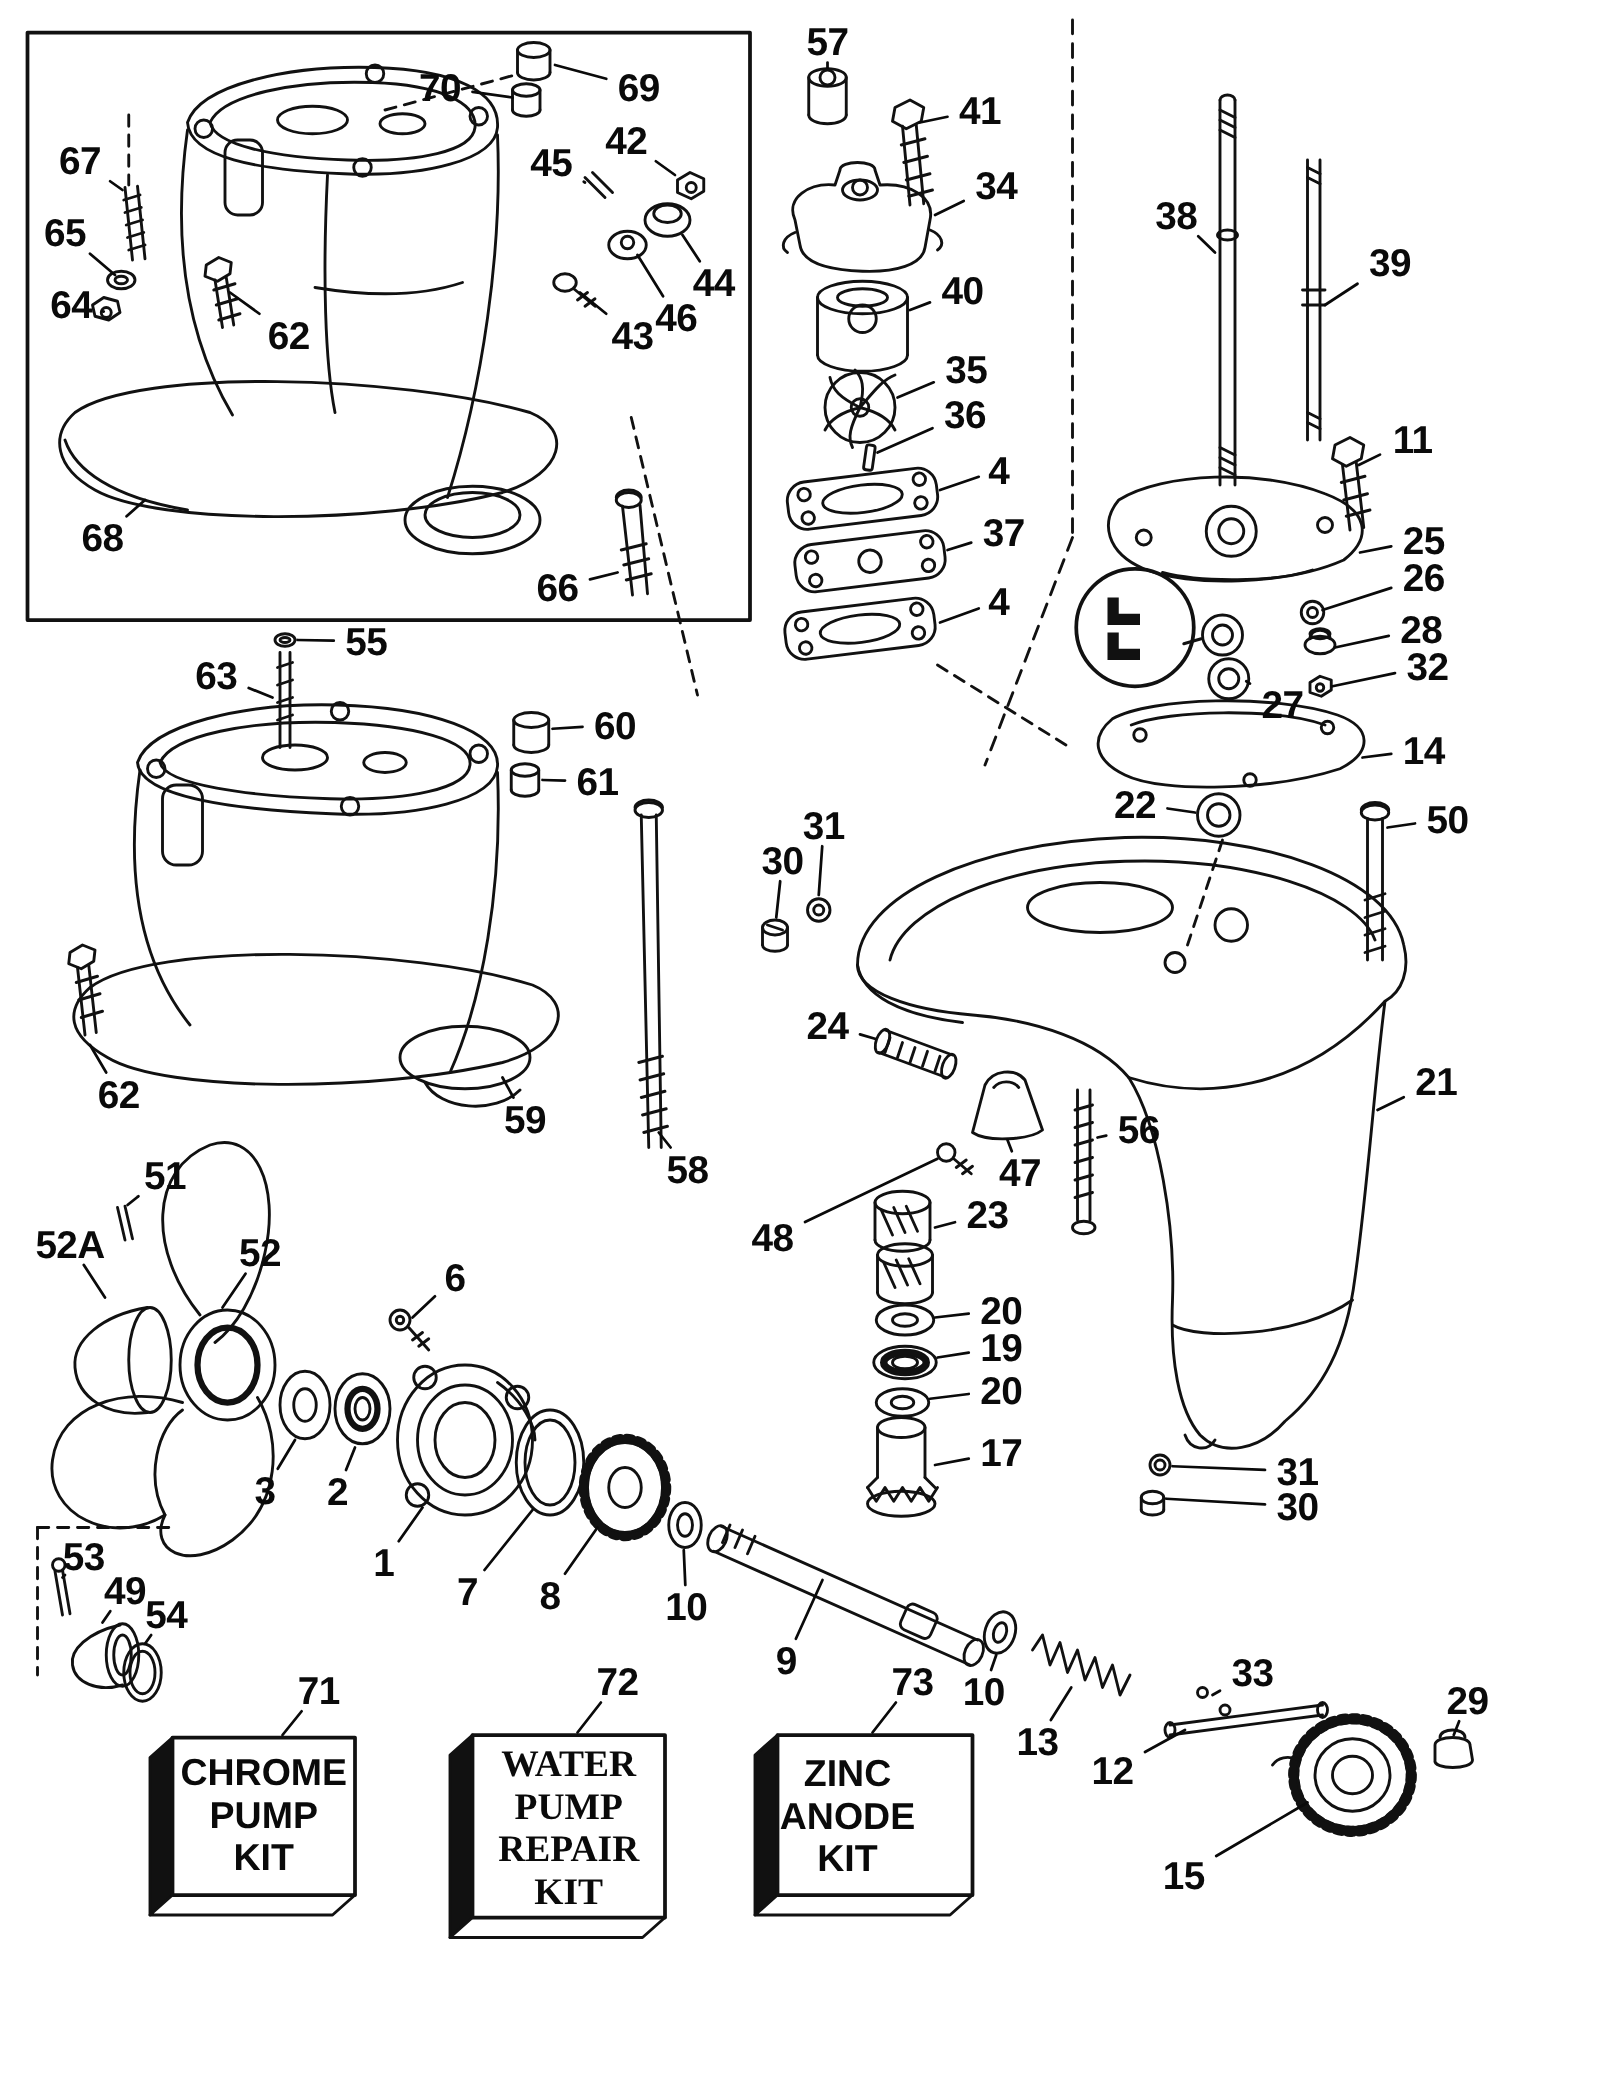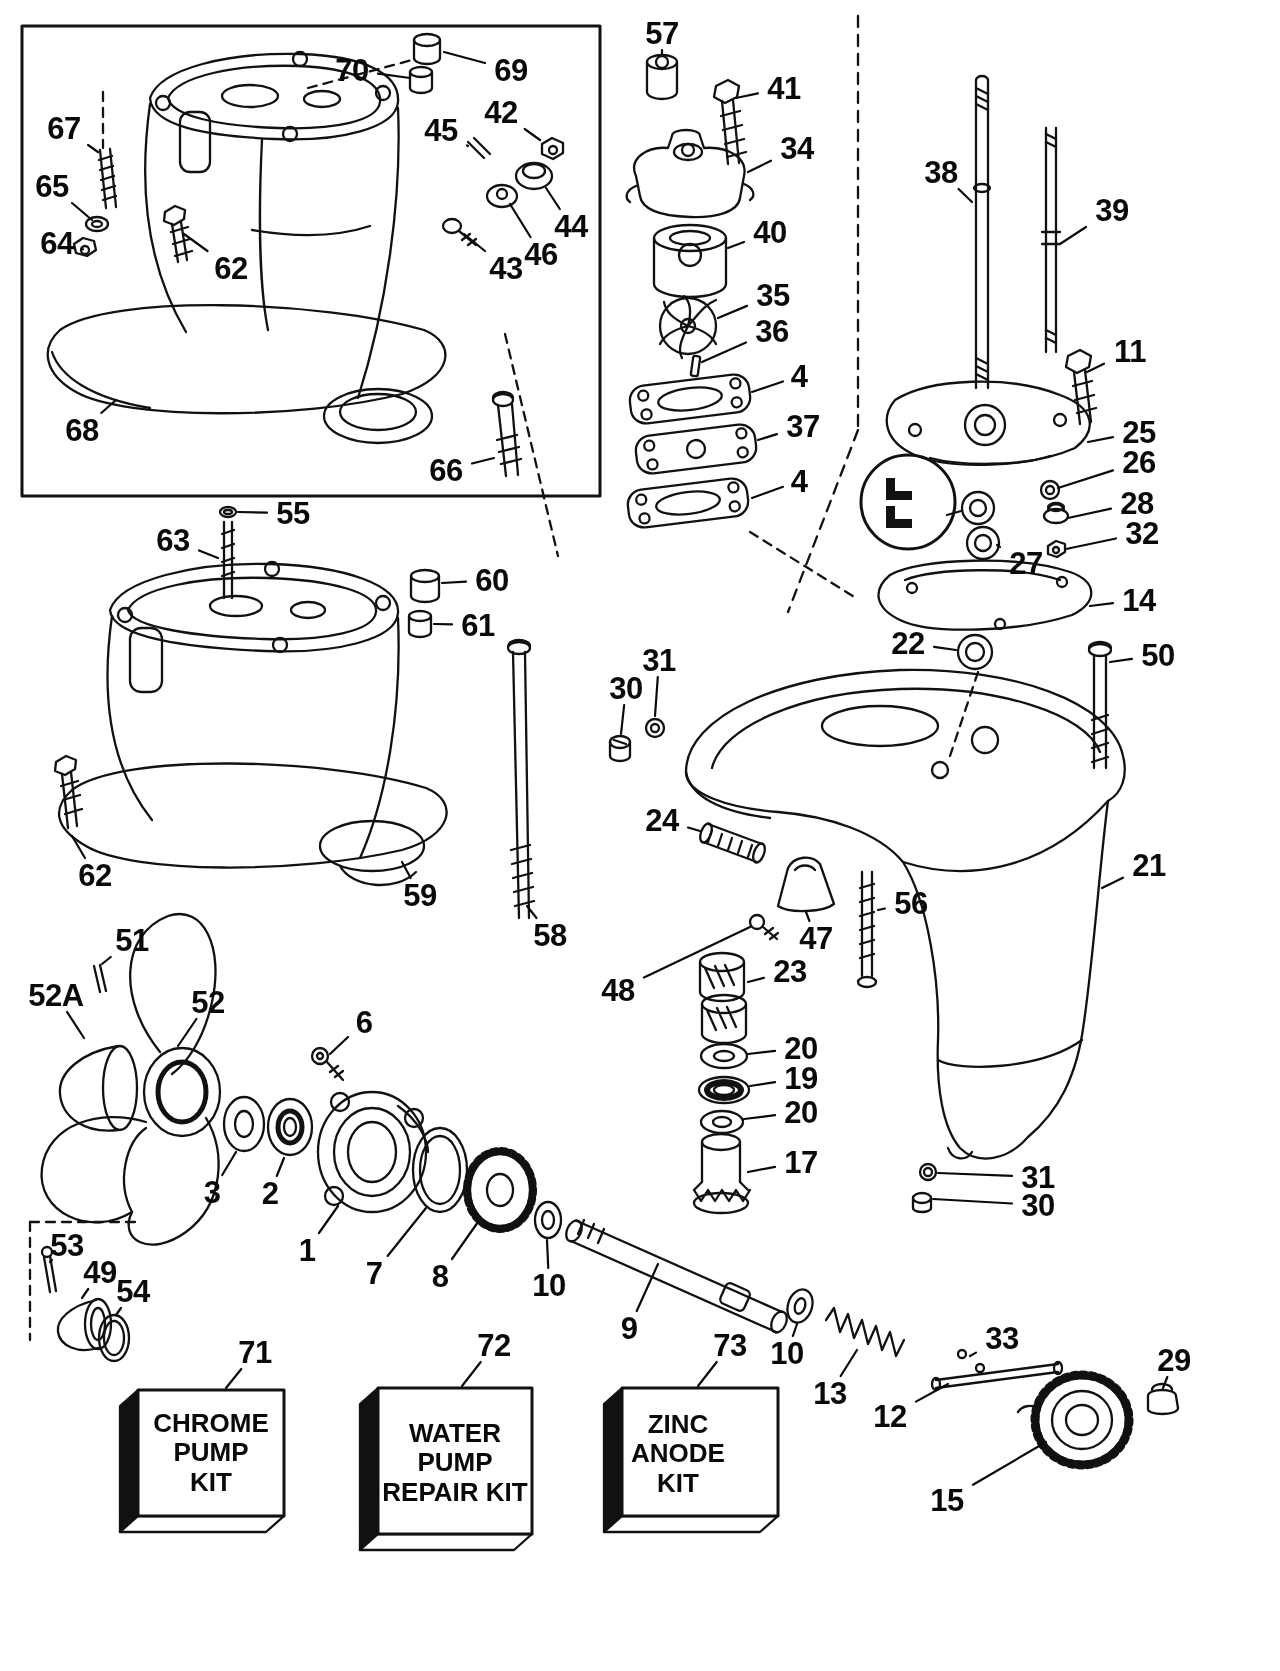--- a/index.html
+++ b/index.html
@@ -2,21 +2,21 @@
 <html><head>
 <meta charset="utf-8">
 <style>
   html,body{margin:0;padding:0;background:#fff;}
   .canvas{position:relative;width:1280px;height:1671px;background:#fff;overflow:hidden;
           font-family:"Liberation Sans",sans-serif;}
   .canvas svg{position:absolute;left:0;top:0;}
   #callouts text{font:700 31px "Liberation Sans",sans-serif;fill:#0a0a0a;letter-spacing:-0.5px;}
   #callouts line{stroke:#0a0a0a;stroke-width:2.2;stroke-linecap:round;}
   .kit-text{position:absolute;display:flex;align-items:center;justify-content:center;
-            text-align:center;white-space:pre-line;font-weight:700;font-size:26px;
+            text-align:center;white-space:pre-line;font-weight:700;font-size:30px;
             line-height:1.14;color:#0a0a0a;letter-spacing:0px;}
 </style>
 </head>
 <body>
 
 <div class="canvas">
 
 <svg id="art" width="1280" height="1671" viewBox="0 0 1280 1671">
 <g fill="none" stroke="#111" stroke-width="2.3" stroke-linecap="round" stroke-linejoin="round">
 
@@ -549,20 +549,20 @@
       <text x="255" y="1352" text-anchor="middle" dy="0.36em">71</text>
       <line x1="480.7317073170732" y1="1362" x2="462" y2="1386"></line>
       <text x="494" y="1345" text-anchor="middle" dy="0.36em">72</text>
       <line x1="716.7317073170732" y1="1362" x2="698" y2="1386"></line>
       <text x="730" y="1345" text-anchor="middle" dy="0.36em">73</text>
     </svg>
 
 <div class="kit-text" style="left:138px;top:1396px;width:146px;height:114px;">CHROME
 PUMP
 KIT</div>
-<div class="kit-text" style="left:378px;top:1398px;width:154px;height:130px;">WATER
+<div class="kit-text" style="left:378px;top:1398px;width:154px;height:130px;font-family:Liberation Serif, serif;">WATER
 PUMP
 REPAIR KIT</div>
 <div class="kit-text" style="left:600px;top:1396px;width:156px;height:116px;">ZINC
 ANODE
 KIT</div>
 
 </div>
 
 </body></html>

